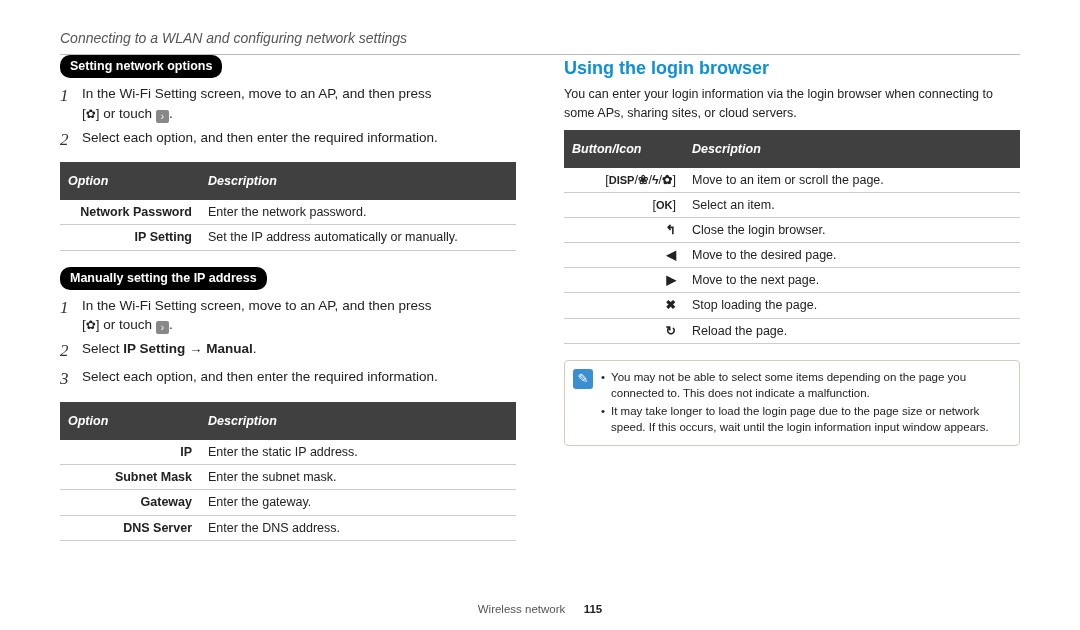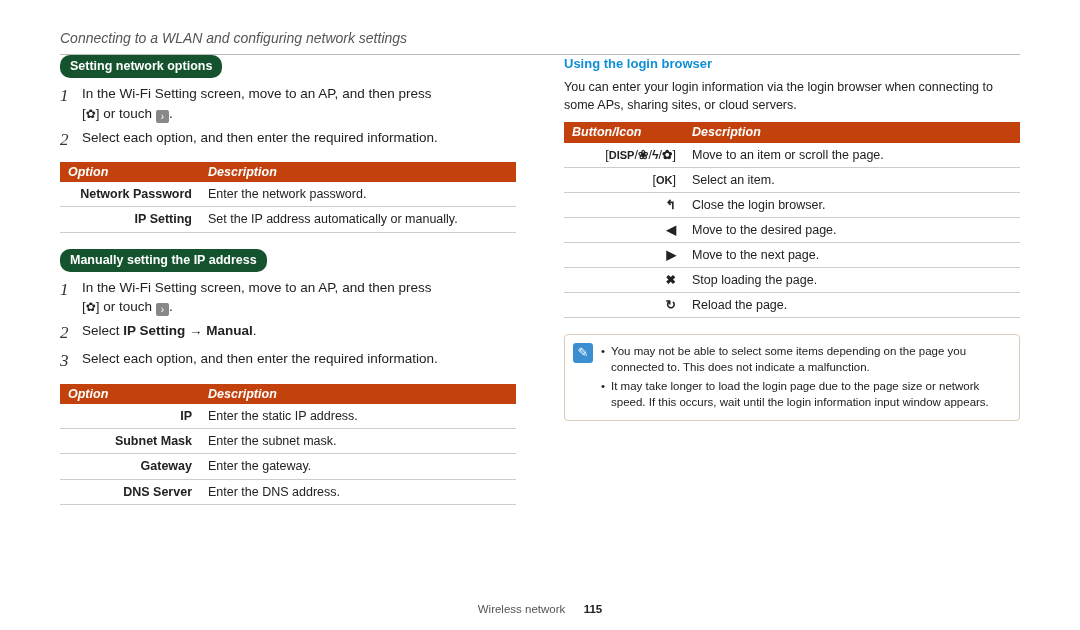--- a/index.html
+++ b/index.html
@@ -18,21 +18,21 @@
     font-style: italic;
     color: #555;
     font-size: 14px;
     border-bottom: 1px solid #bbb;
     padding-bottom: 6px;
   }
   .columns { display: flex; gap: 48px; }
   .col { flex: 1; min-width: 0; }
   .pill {
     display: inline-block;
-    background: #14532d;
+    background: #000000;
     color: #fff;
     font-weight: 600;
     font-size: 12.5px;
     padding: 2px 10px 3px 10px;
     border-radius: 10px;
     margin-bottom: 6px;
   }
   .steps { list-style: none; margin-bottom: 10px; }
   .steps li { display: flex; margin-bottom: 4px; }
   .step-num {
@@ -65,39 +65,39 @@
     font-size: 10px;
     vertical-align: -2px;
   }
   table {
     border-collapse: collapse;
     width: 100%;
     font-size: 12.5px;
     margin-bottom: 16px;
   }
   thead th {
-    background: #c2410c;
+    background: #404040;
     color: #fff;
     font-weight: 600;
     text-align: left;
-    padding: 1px 8px;
+    padding: 10px 8px;
     font-style: italic;
     font-family: "Segoe UI", Arial, sans-serif;
   }
   tbody td {
     padding: 3px 8px;
     border-bottom: 1px solid #ccc;
   }
   tbody td:first-child { font-weight: 600; }
   .t2 tbody td:first-child { font-weight: 400; text-align: right; width: 120px; }
   .t1 tbody td:first-child,
   .t3 tbody td:first-child { width: 140px; text-align: right; }
   .section-title {
     color: #0f8fd6;
-    font-size: 13px;
+    font-size: 18px;
     font-weight: 600;
     margin-bottom: 4px;
   }
   .desc { font-size: 12.5px; margin-bottom: 8px; }
   .note-box {
     display: flex;
     border: 1px solid #d8cdb4;
     background: #fff;
     border-radius: 4px;
     padding: 8px 10px 8px 8px;

